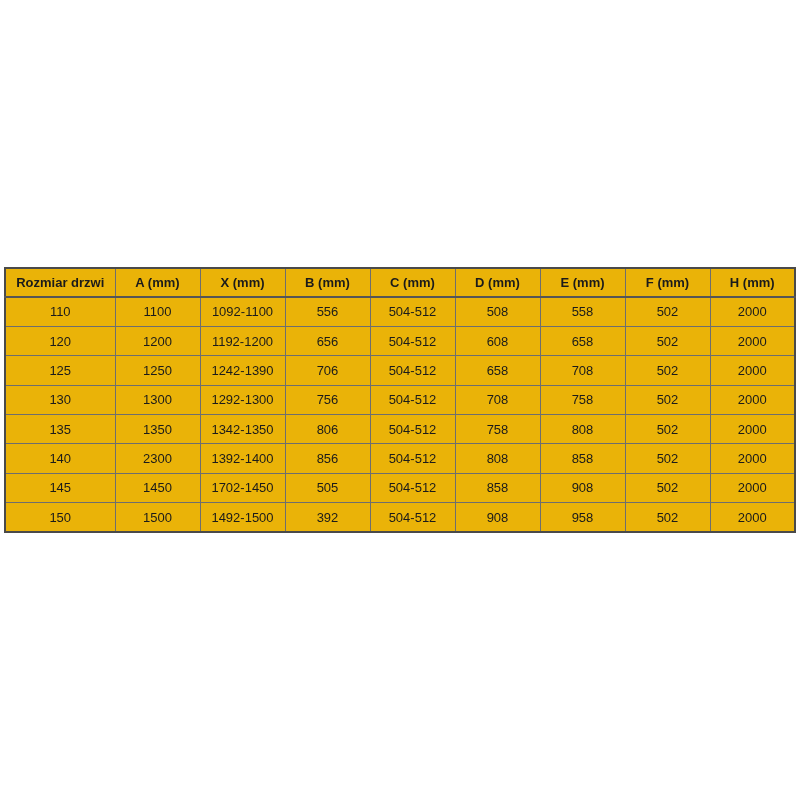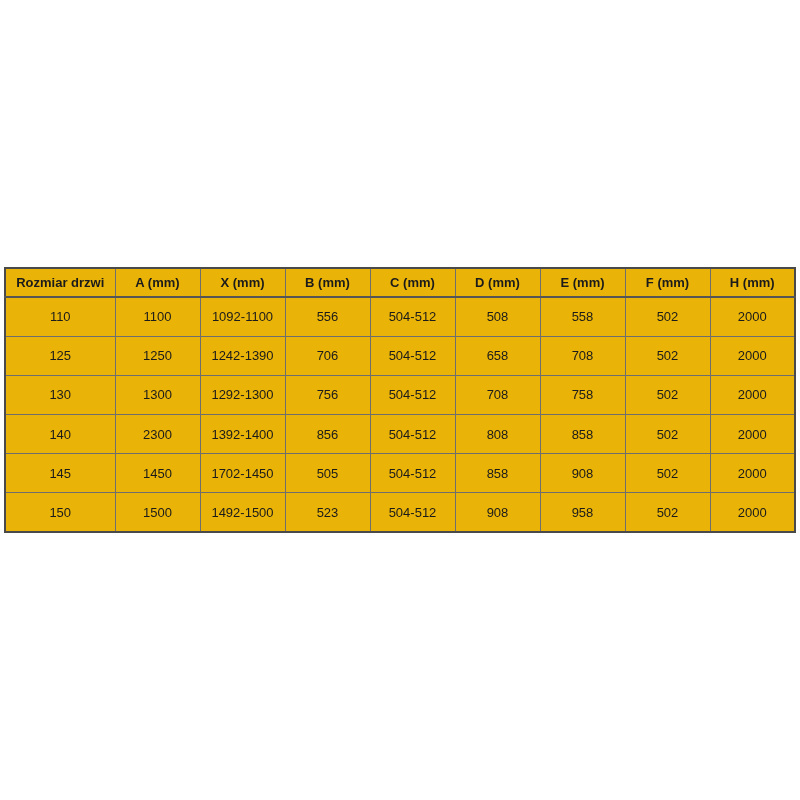--- a/index.html
+++ b/index.html
@@ -87,38 +87,60 @@
           <td>1100</td>
           <td>1092-1100</td>
           <td>556</td>
           <td>504-512</td>
           <td>508</td>
           <td>558</td>
           <td>502</td>
           <td>2000</td>
         </tr>
         <tr>
+          <td>120</td>
+          <td>1200</td>
+          <td>1192-1200</td>
+          <td>656</td>
+          <td>504-512</td>
+          <td>608</td>
+          <td>658</td>
+          <td>502</td>
+          <td>2000</td>
+        </tr>
+        <tr>
           <td>125</td>
           <td>1250</td>
           <td>1242-1390</td>
           <td>706</td>
           <td>504-512</td>
           <td>658</td>
           <td>708</td>
           <td>502</td>
           <td>2000</td>
         </tr>
         <tr>
           <td>130</td>
           <td>1300</td>
           <td>1292-1300</td>
           <td>756</td>
           <td>504-512</td>
           <td>708</td>
           <td>758</td>
+          <td>502</td>
+          <td>2000</td>
+        </tr>
+        <tr>
+          <td>135</td>
+          <td>1350</td>
+          <td>1342-1350</td>
+          <td>806</td>
+          <td>504-512</td>
+          <td>758</td>
+          <td>808</td>
           <td>502</td>
           <td>2000</td>
         </tr>
         <tr>
           <td>140</td>
           <td>2300</td>
           <td>1392-1400</td>
           <td>856</td>
           <td>504-512</td>
           <td>808</td>
@@ -134,21 +156,21 @@
           <td>504-512</td>
           <td>858</td>
           <td>908</td>
           <td>502</td>
           <td>2000</td>
         </tr>
         <tr>
           <td>150</td>
           <td>1500</td>
           <td>1492-1500</td>
-          <td>523</td>
+          <td>392</td>
           <td>504-512</td>
           <td>908</td>
           <td>958</td>
           <td>502</td>
           <td>2000</td>
         </tr>
       </tbody>
   </table>
 </div>
 

